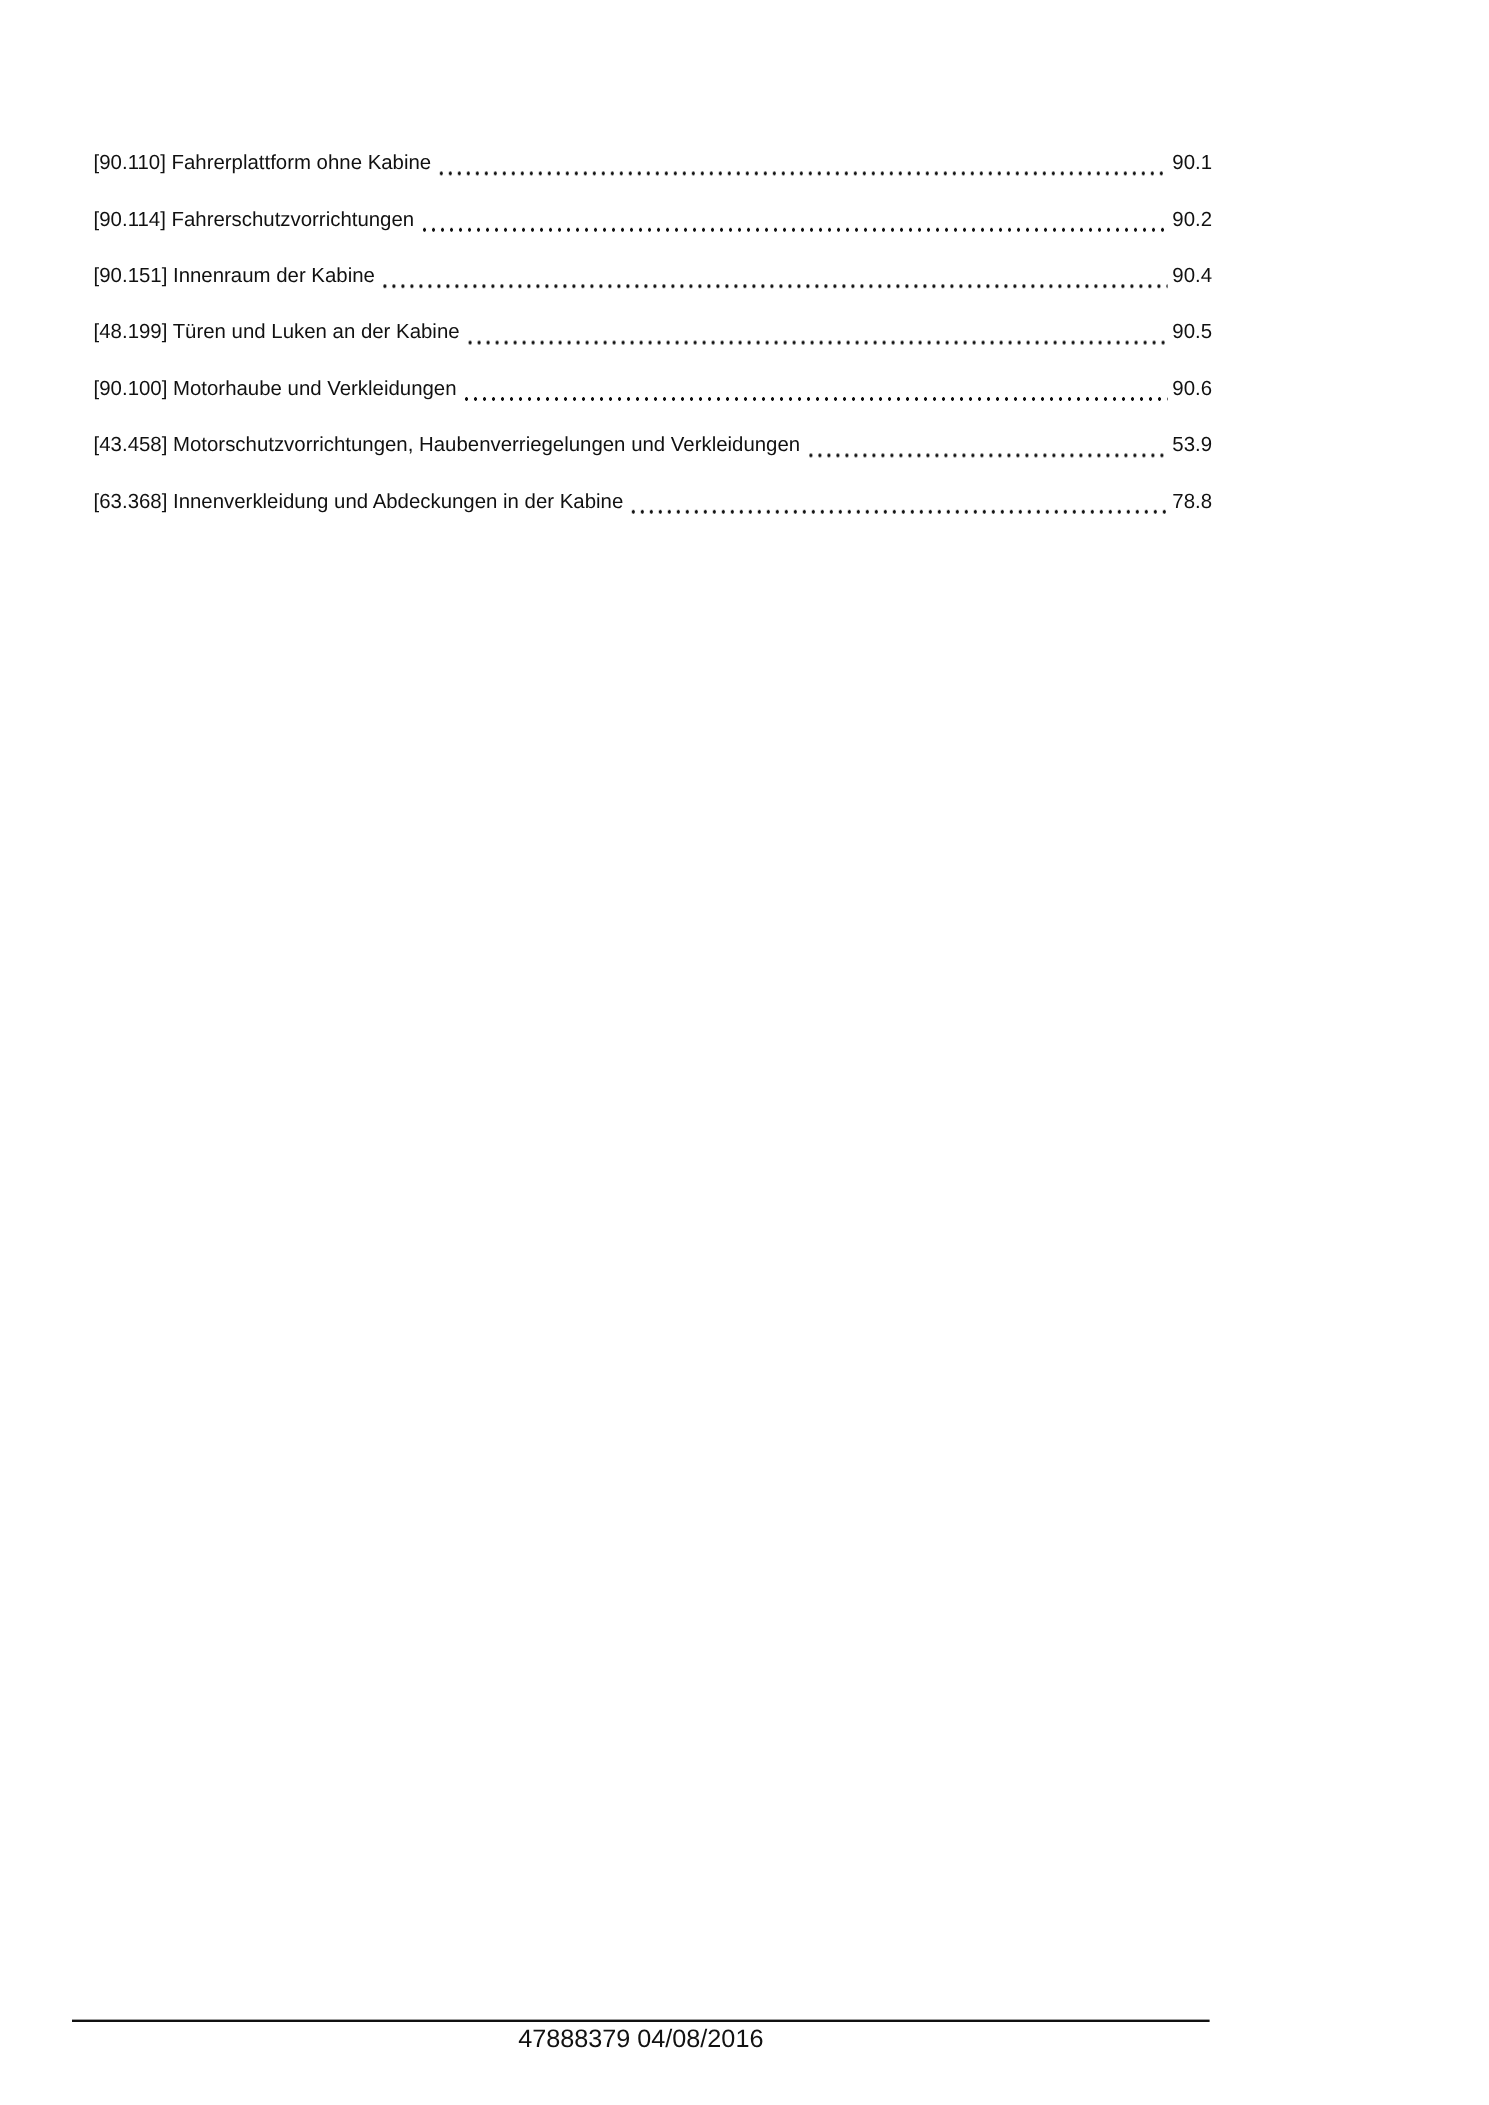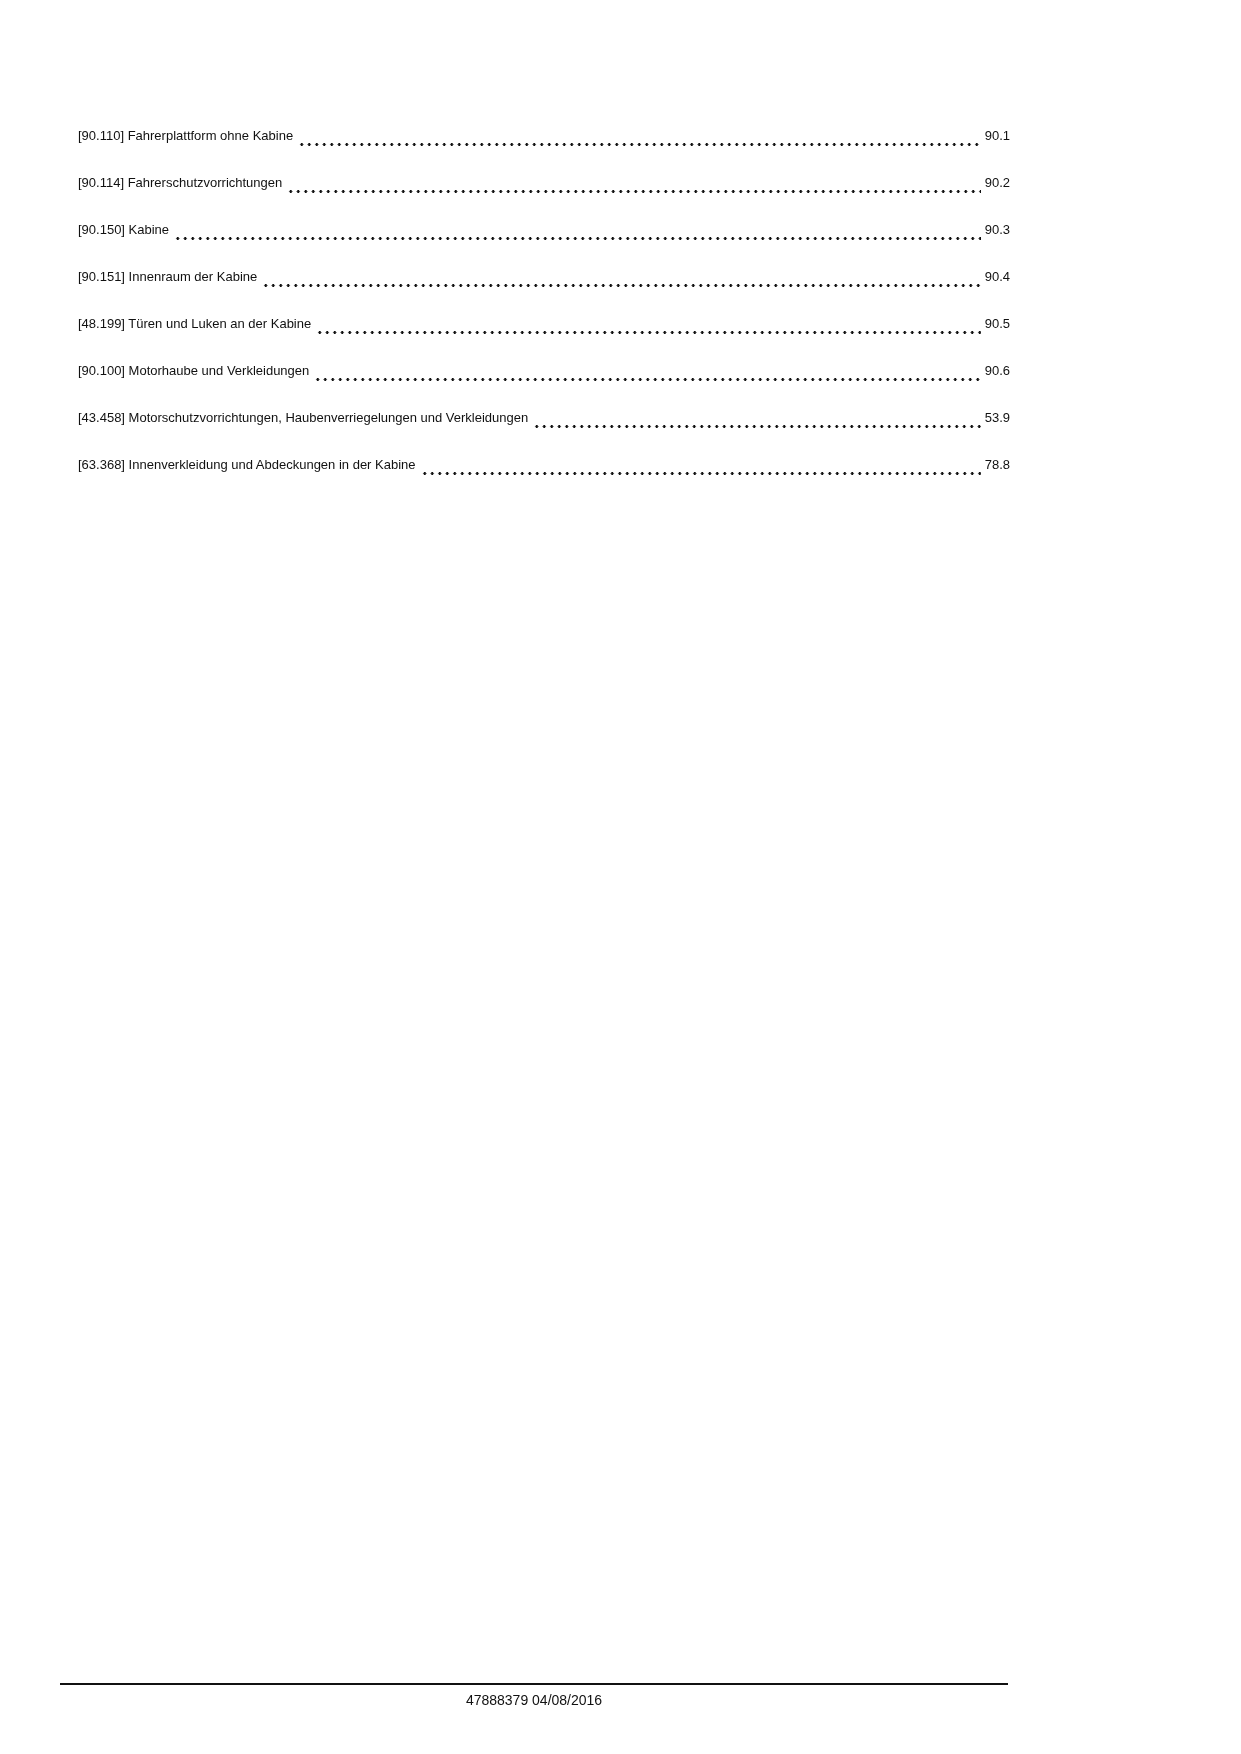--- a/index.html
+++ b/index.html
@@ -20,21 +20,21 @@
     position: absolute;
     left: 78px;
     top: 112px;
     width: 932px;
   }
   .toc-row {
     display: flex;
     align-items: baseline;
     height: 47px;
     line-height: 47px;
-    font-size: 13px;
+    font-size: 17px;
     white-space: nowrap;
   }
   .toc-label {
     flex: 0 0 auto;
   }
   .toc-dots {
     flex: 1 1 auto;
     align-self: stretch;
     min-width: 16px;
     margin: 0 4px 0 5px;
@@ -52,21 +52,21 @@
     top: 1683px;
     width: 948px;
     border-top: 2px solid #111111;
   }
   .footer-text {
     position: absolute;
     left: 60px;
     top: 1690px;
     width: 948px;
     text-align: center;
-    font-size: 14px;
+    font-size: 21px;
     line-height: 20px;
     font-family: "Liberation Sans", sans-serif;
     color: #111111;
   }
 </style>
 </head>
 <body>
 
 <div class="page">
 
@@ -77,25 +77,20 @@
       <span class="toc-dots"></span>
       <span class="toc-page">90.1</span>
     </div>
 
     <div class="toc-row">
       <span class="toc-label">[90.114] Fahrerschutzvorrichtungen</span>
       <span class="toc-dots"></span>
       <span class="toc-page">90.2</span>
     </div>
 
-    <div class="toc-row">
-      <span class="toc-label">[90.150] Kabine</span>
-      <span class="toc-dots"></span>
-      <span class="toc-page">90.3</span>
-    </div>
 
     <div class="toc-row">
       <span class="toc-label">[90.151] Innenraum der Kabine</span>
       <span class="toc-dots"></span>
       <span class="toc-page">90.4</span>
     </div>
 
     <div class="toc-row">
       <span class="toc-label">[48.199] Türen und Luken an der Kabine</span>
       <span class="toc-dots"></span>

